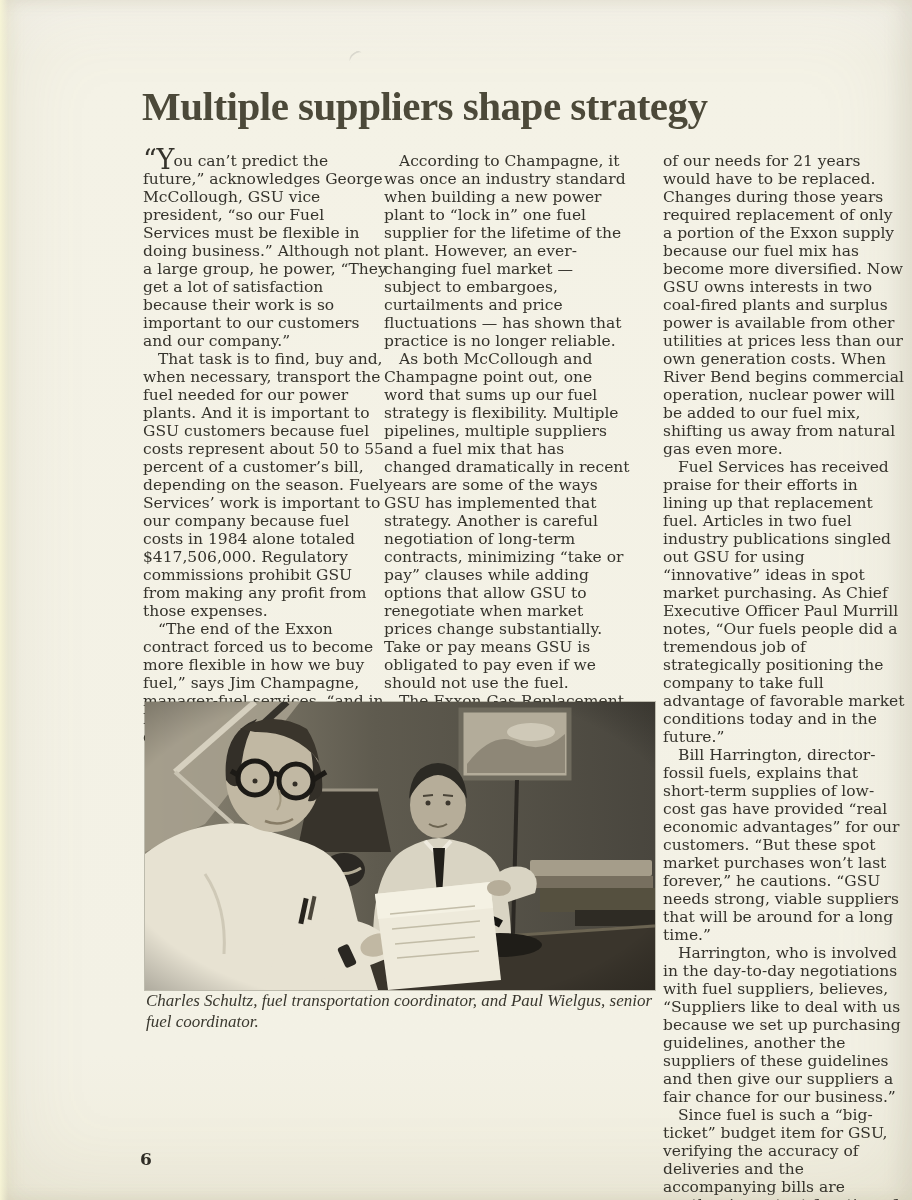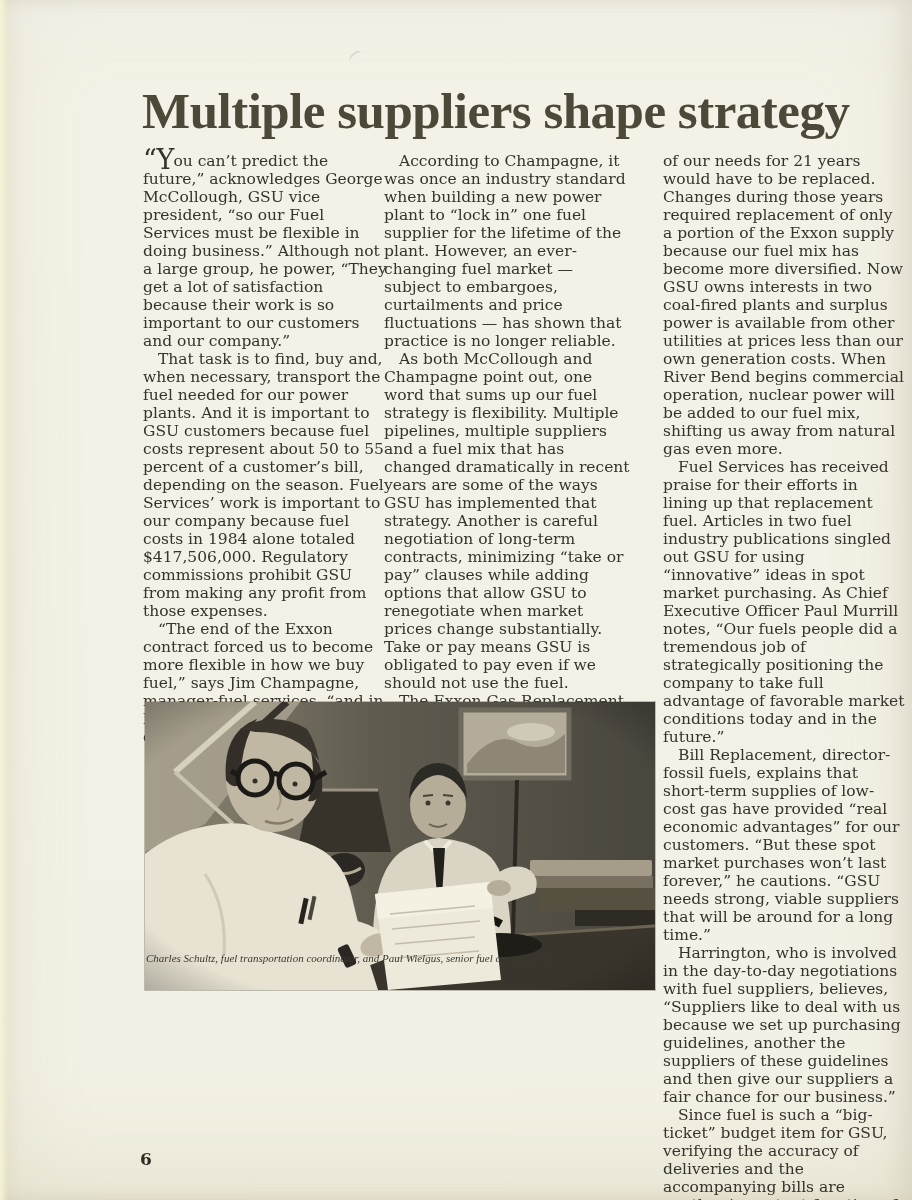--- a/index.html
+++ b/index.html
@@ -11,38 +11,38 @@
                 inset 12px 0 14px rgba(215,210,160,0.20);
     font-family:"DejaVu Serif", serif; color:#35332c;
   }
   .edge-strip { position:absolute; left:0; top:0; width:8px; height:1200px;
     background:linear-gradient(90deg, rgba(248,246,215,0.9), rgba(248,246,215,0)); }
   .smudge { position:absolute; left:349px; top:52px; width:15px; height:11px;
     border-top:2px solid rgba(130,130,128,0.4); border-radius:60% 40% 50% 50%;
     transform:rotate(-32deg); opacity:.55; }
   h1.title {
     position:absolute; left:142px; top:86px; margin:0; line-height:1;
-    font-family:"Liberation Serif", serif; font-weight:700; font-size:51px;
+    font-family:"Liberation Serif", serif; font-weight:700; font-size:41px;
     letter-spacing:-0.5px; color:#4c4939;
   }
   .col { position:absolute; top:152px; font-size:15.5px; line-height:18px; text-align:left; }
   .c1 { left:143px; width:248px; }
   .c2 { left:384px; width:250px; }
   .c3 { left:663px; width:243px; }
   .col p { margin:0; text-indent:15px; }
   .col p.flush { text-indent:0; }
   .byline { font-weight:700; text-indent:0 !important; margin:0 0 13px 0 !important; }
   .leadin { font-size:27px; line-height:10px; letter-spacing:-1px; vertical-align:-3px; }
   figure.photo { position:absolute; left:145px; top:702px; width:510px; height:288px; margin:0;
     outline:1px solid rgba(90,85,70,0.35); }
   figure.photo svg { display:block; }
   .caption {
-    position:absolute; left:146px; top:948px; width:510px;
+    position:absolute; left:146px; top:991px; width:510px;
     font-family:"Liberation Serif", serif; font-style:italic;
-    font-size:11px; line-height:20.5px; color:#3a382f;
+    font-size:17px; line-height:20.5px; color:#3a382f;
   }
   .pageno { position:absolute; left:140px; top:1149px; font-size:17px; font-weight:700; color:#2f2d26; }
 </style>
 </head>
 <body>
 
 <div class="page">
   <div class="edge-strip"></div>
   <div class="smudge"></div>
 
@@ -56,21 +56,21 @@
 
   <div class="col c2">
     <p>According to Champagne, it was once an industry standard when building a new power plant to “lock in” one fuel supplier for the lifetime of the plant. However, an ever-changing fuel market — subject to embargoes, curtailments and price fluctuations — has shown that practice is no longer reliable.</p>
     <p>As both McCollough and Champagne point out, one word that sums up our fuel strategy is flexibility. Multiple pipelines, multiple suppliers and a fuel mix that has changed dramatically in recent years are some of the ways GSU has implemented that strategy. Another is careful negotiation of long-term contracts, minimizing “take or pay” clauses while adding options that allow GSU to renegotiate when market prices change substantially. Take or pay means GSU is obligated to pay even if we should not use the fuel.</p>
     <p>The Exxon Gas Replacement Task Force was organized, long before the contract expired, to determine how much of the gas that had supplied more than half</p>
   </div>
 
   <div class="col c3">
     <p class="flush">of our needs for 21 years would have to be replaced. Changes during those years required replacement of only a portion of the Exxon supply because our fuel mix has become more diversified. Now GSU owns interests in two coal-fired plants and surplus power is available from other utilities at prices less than our own generation costs. When River Bend begins commercial operation, nuclear power will be added to our fuel mix, shifting us away from natural gas even more.</p>
     <p>Fuel Services has received praise for their efforts in lining up that replacement fuel. Articles in two fuel industry publications singled out GSU for using “innovative” ideas in spot market purchasing. As Chief Executive Officer Paul Murrill notes, “Our fuels people did a tremendous job of strategically positioning the company to take full advantage of favorable market conditions today and in the future.”</p>
-    <p>Bill Replacement, director-fossil fuels, explains that short-term supplies of low-cost gas have provided “real economic advantages” for our customers. “But these spot market purchases won’t last forever,” he cautions. “GSU needs strong, viable suppliers that will be around for a long time.”</p>
+    <p>Bill Harrington, director-fossil fuels, explains that short-term supplies of low-cost gas have provided “real economic advantages” for our customers. “But these spot market purchases won’t last forever,” he cautions. “GSU needs strong, viable suppliers that will be around for a long time.”</p>
     <p>Harrington, who is involved in the day-to-day negotiations with fuel suppliers, believes, “Suppliers like to deal with us because we set up purchasing guidelines, another the suppliers of these guidelines and then give our suppliers a fair chance for our business.”</p>
     <p>Since fuel is such a “big-ticket” budget item for GSU, verifying the accuracy of deliveries and the accompanying bills are another important function of the group.</p>
   </div>
 
   <figure class="photo">
     <svg viewBox="0 0 510 288" width="510" height="288" role="img">
       <defs>
         <linearGradient id="wall" x1="0" y1="0" x2="1" y2="0">
           <stop offset="0" stop-color="#8d8776"></stop>
           <stop offset="0.45" stop-color="#5f5b4f"></stop>

